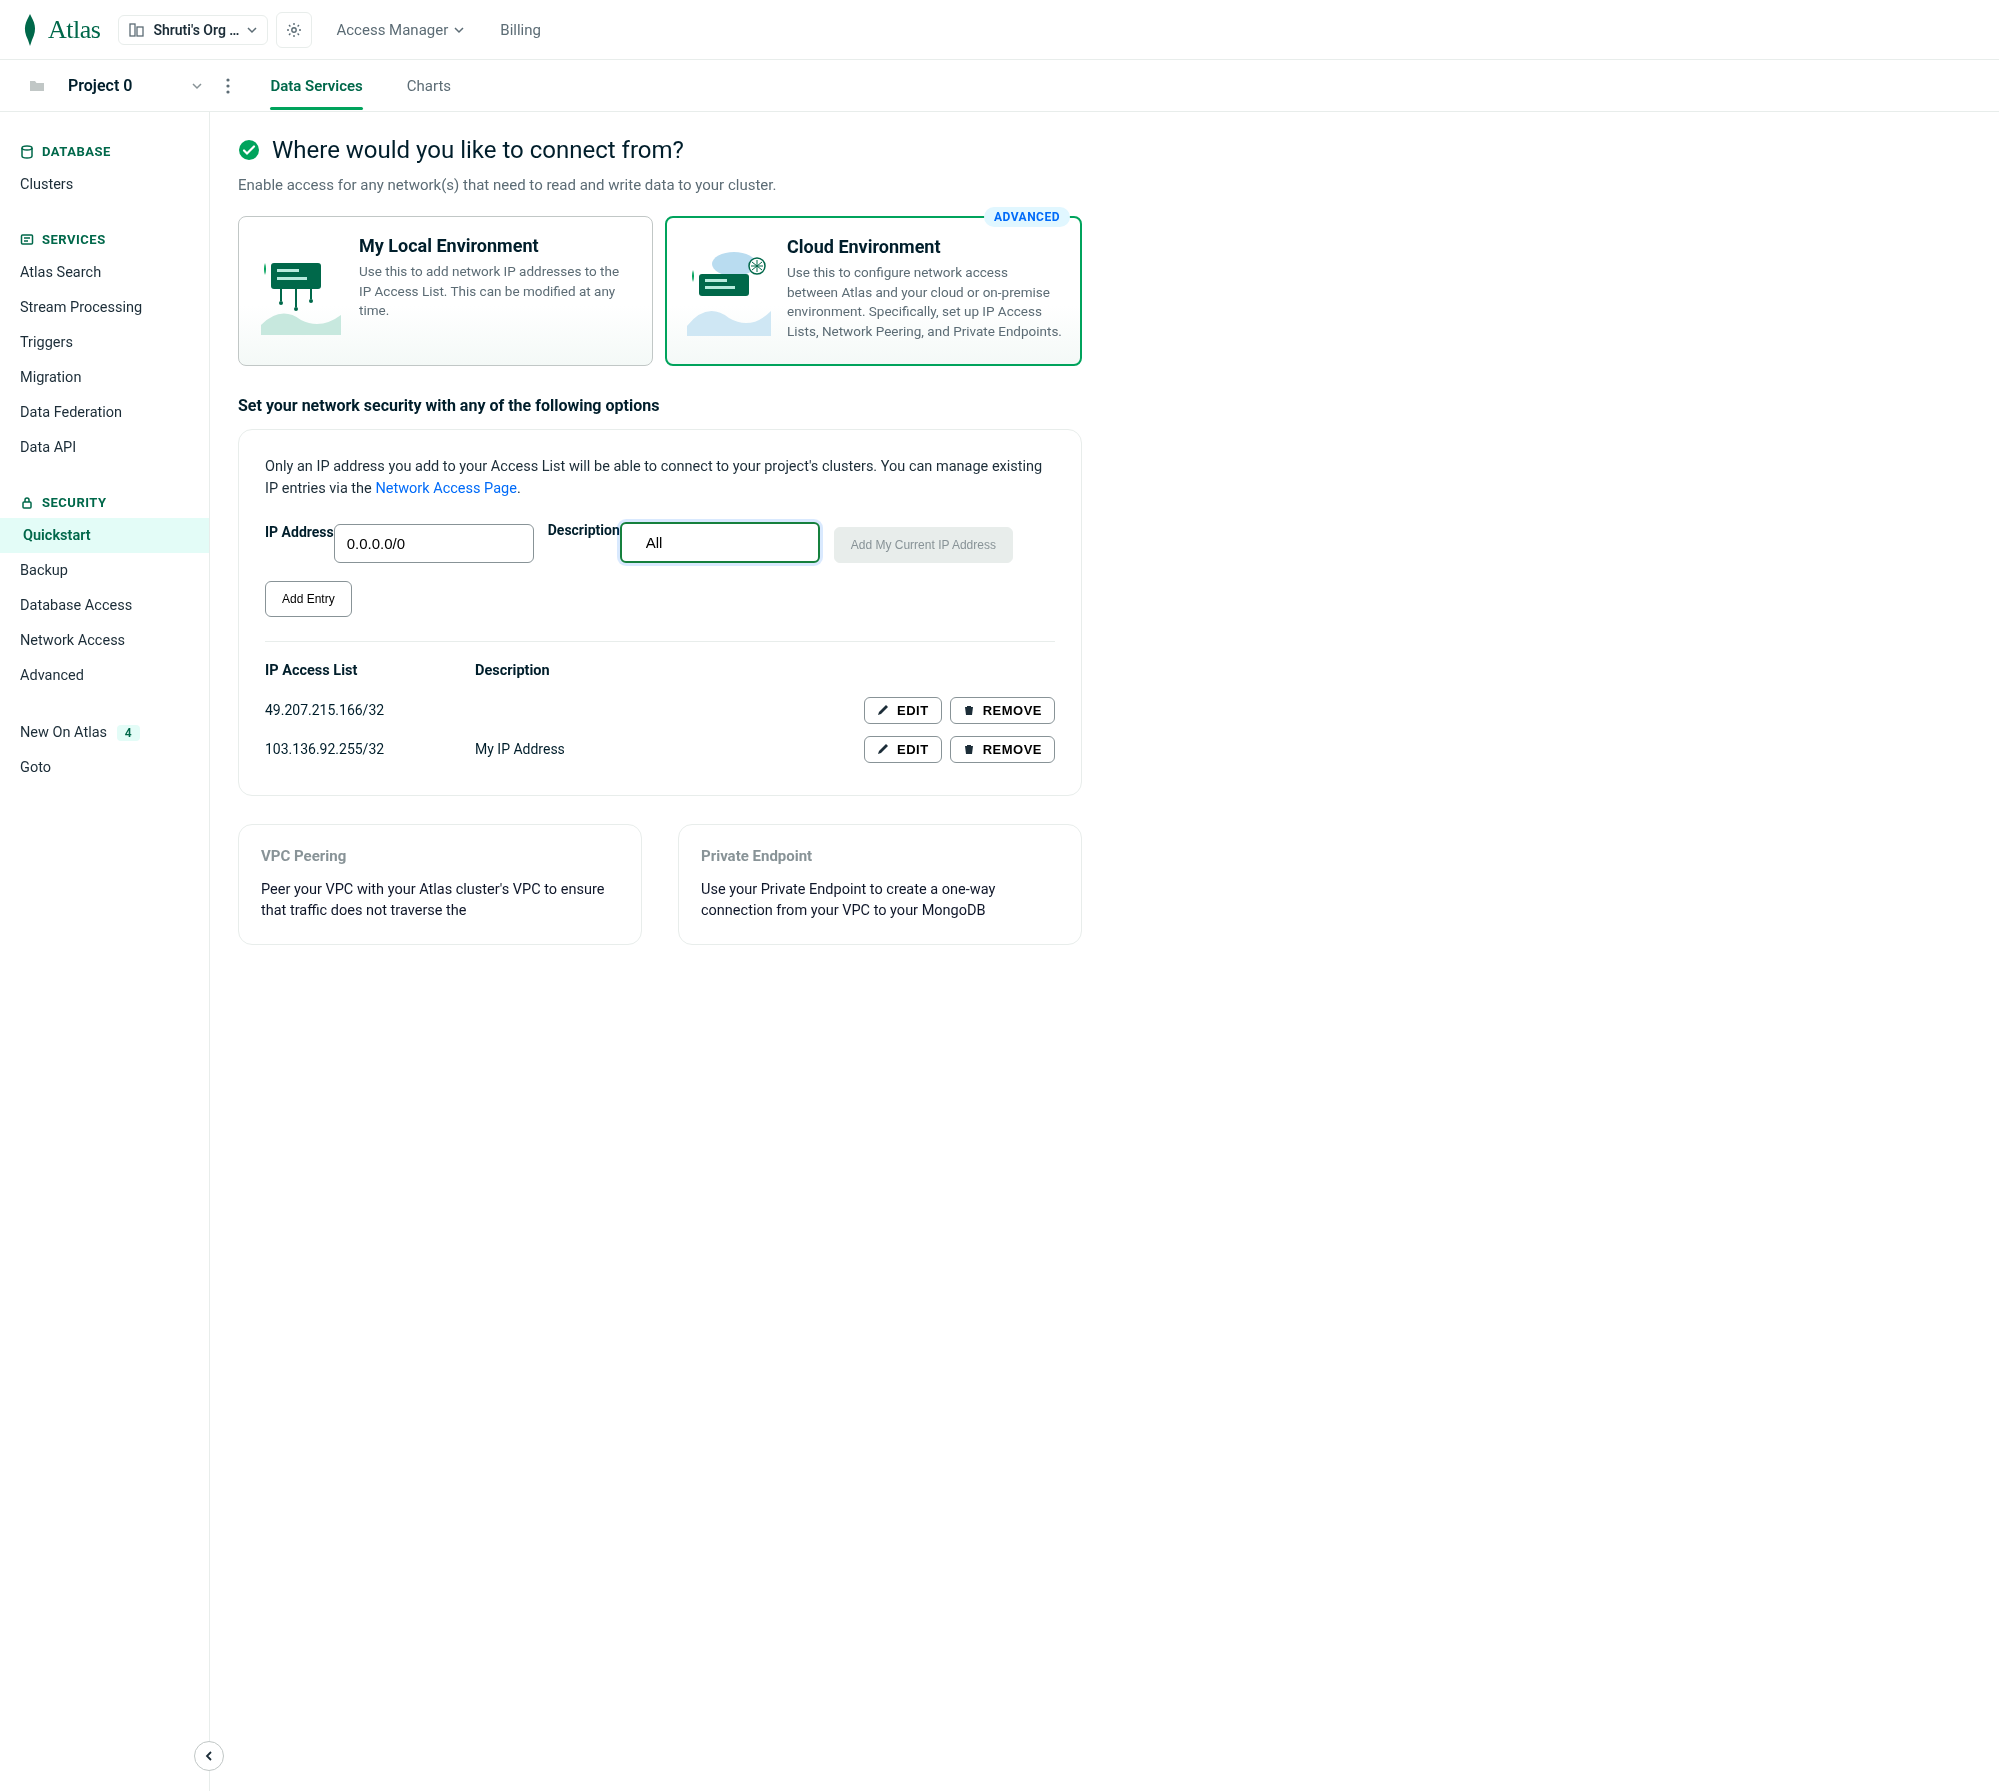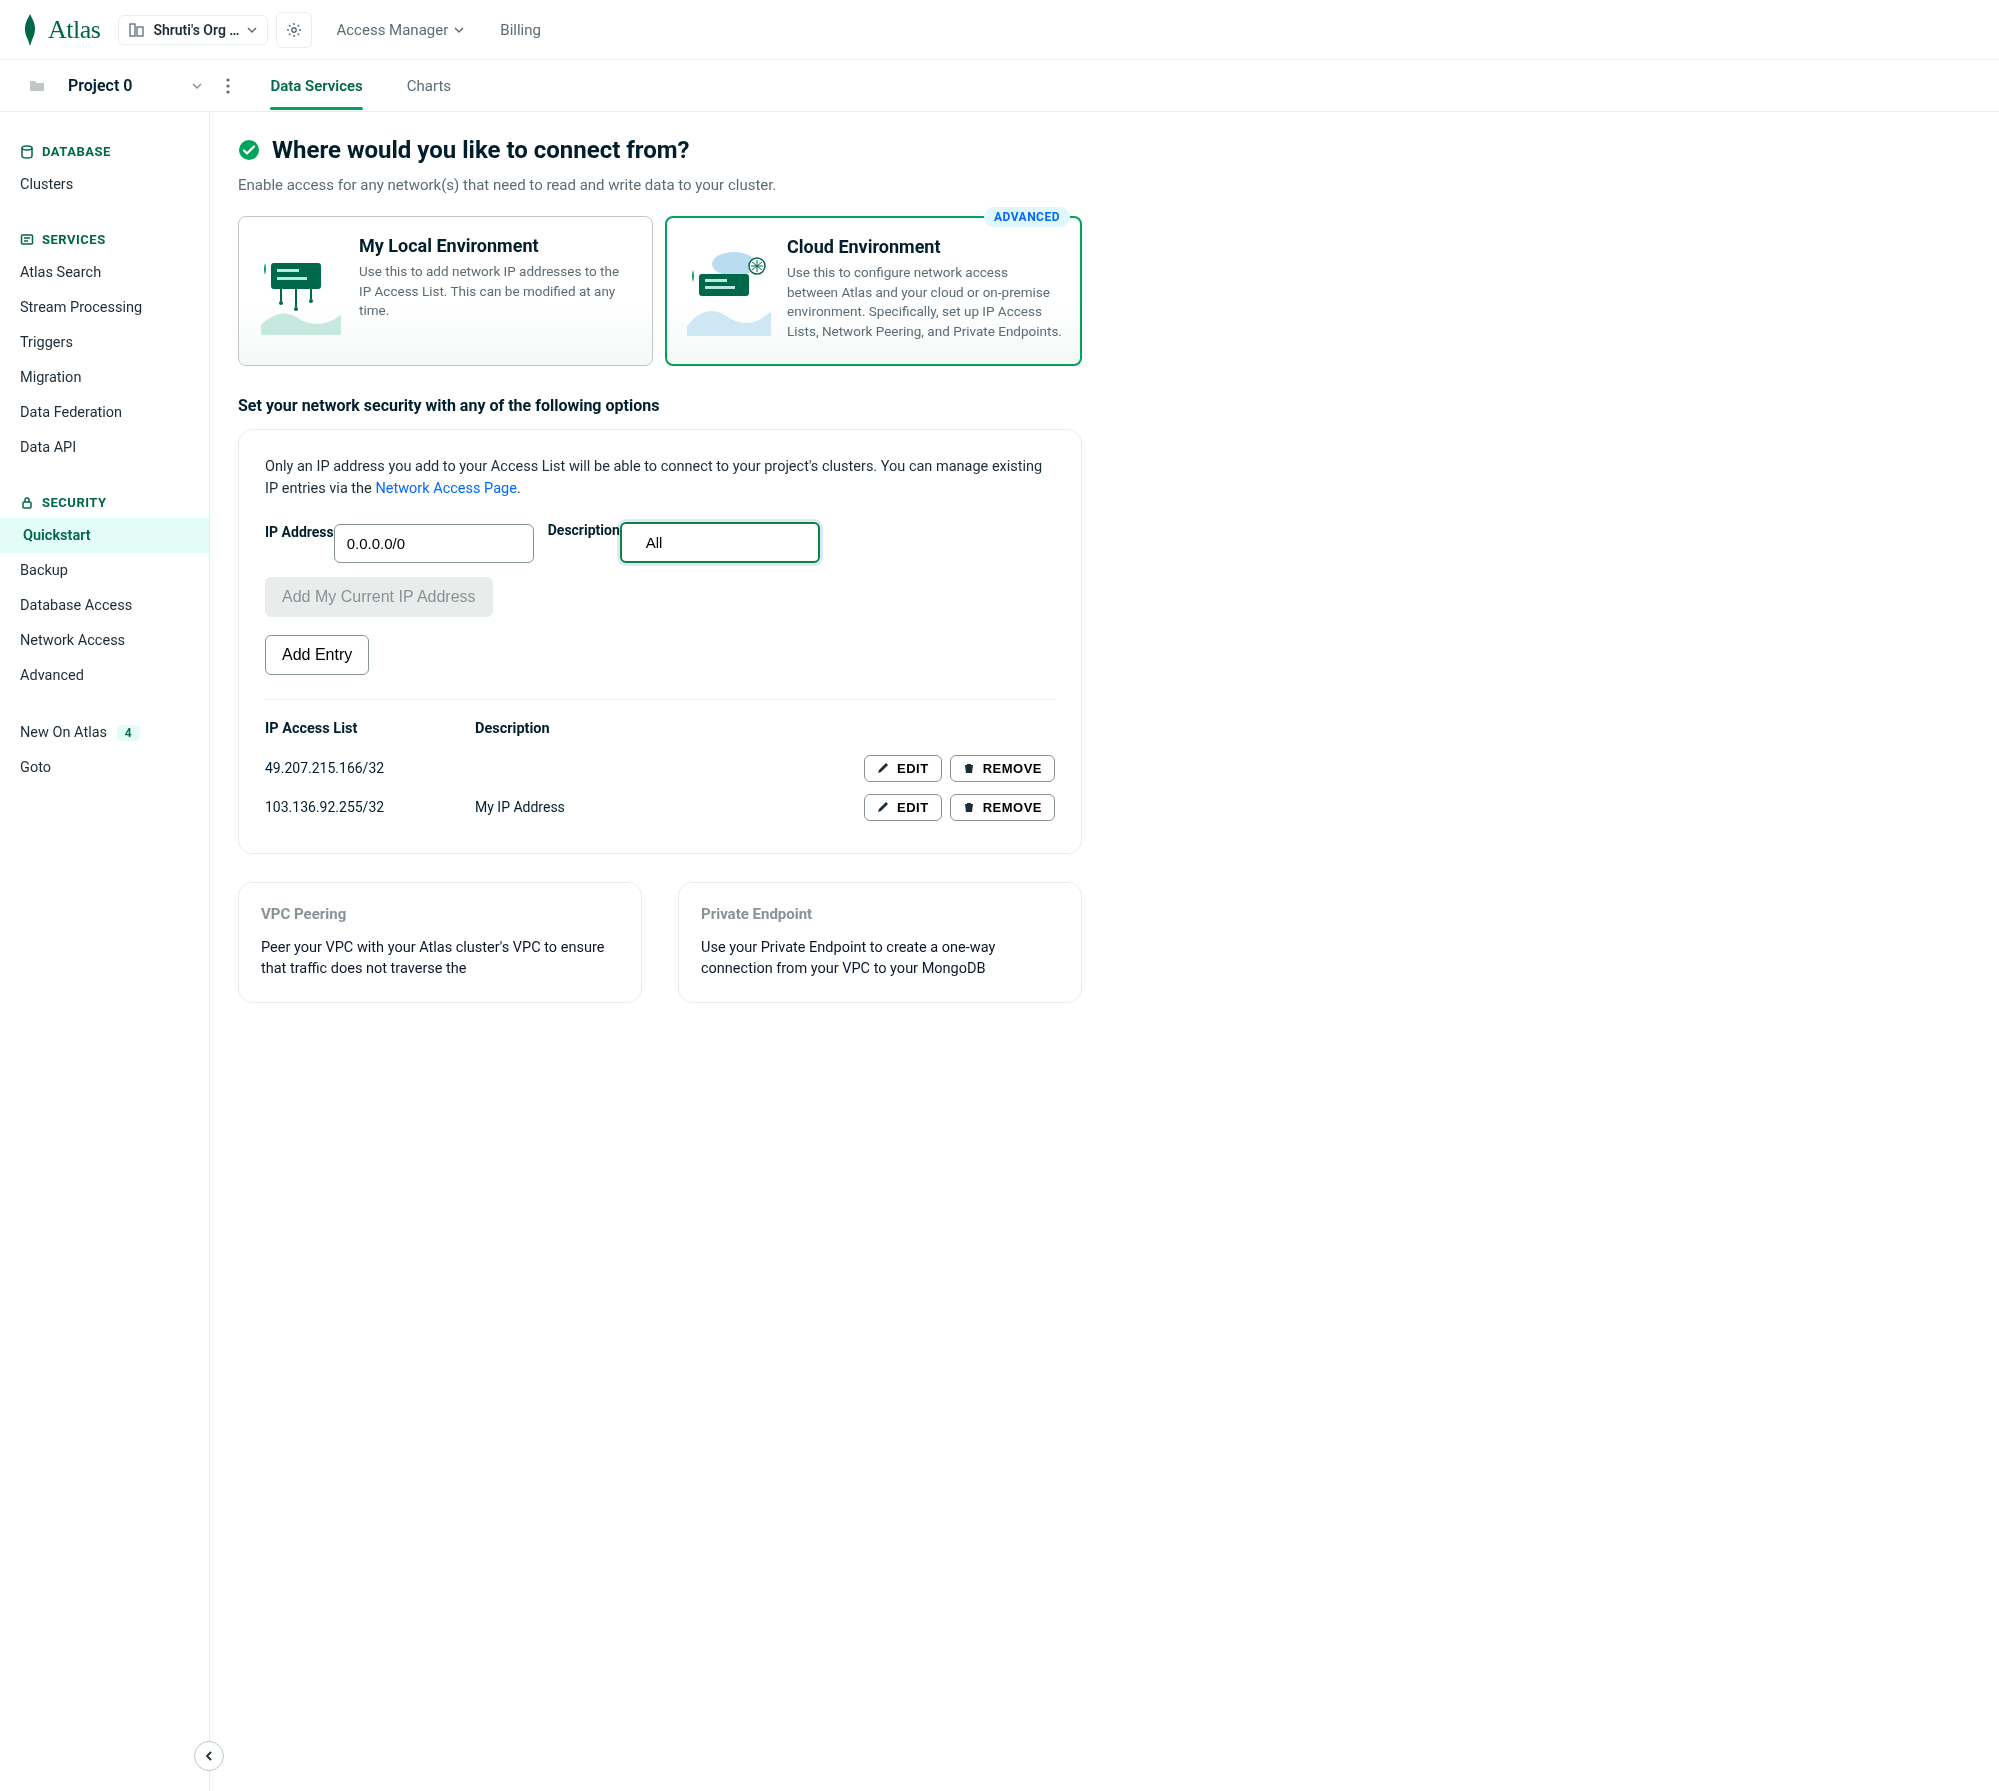--- a/index.html
+++ b/index.html
@@ -29,42 +29,42 @@
   .sidebar-section-header { display: flex; align-items: center; gap: 8px; padding: 8px 20px; color: #00684A; font-weight: 700; font-size: 13px; letter-spacing: 0.5px; }
   .sidebar-item { padding: 9px 20px; color: #1C2D38; cursor: pointer; font-size: 14.5px; }
   .sidebar-item.active { background: #E3FCF7; color: #00684A; font-weight: 600; border-left: 3px solid transparent; }
   .sidebar-spacer { height: 22px; }
   .badge-count { display: inline-block; background: #E3FCF7; color: #00684A; border-radius: 4px; padding: 1px 8px; font-size: 12px; font-weight: 600; margin-left: 6px; }
   .collapse-btn { position: absolute; right: -15px; bottom: 20px; width: 30px; height: 30px; border-radius: 50%; background: #fff; border: 1px solid #C1C7C6; display: flex; align-items: center; justify-content: center; cursor: pointer; }
   
   .main { flex: 1; padding: 24px 28px 40px 28px; max-width: 900px; }
   .section-title-row { display: flex; align-items: center; gap: 12px; margin-bottom: 12px; }
   .check-icon { width: 22px; height: 22px; }
-  .section-title { font-size: 24px; font-weight: 700; }
+  .section-title { font-size: 24px; font-weight: 400; }
   .section-subtitle { color: #5C6C75; font-size: 15px; margin-bottom: 22px; }
   
   .env-cards { display: flex; gap: 12px; margin-bottom: 30px; }
   .env-card { flex: 1; border: 1px solid #C1C7C6; border-radius: 8px; padding: 18px 18px 18px 120px; position: relative; min-height: 150px; background: linear-gradient(to bottom, #fff 60%, #f4f9f7); }
   .env-card.selected { border: 2px solid #00A35C; }
   .env-card .illus { position: absolute; left: 12px; top: 28px; width: 96px; height: 90px; }
   .env-card-title { font-size: 18px; font-weight: 700; margin-bottom: 6px; }
   .env-card-desc { font-size: 13.5px; color: #5C6C75; line-height: 1.45; }
   .adv-badge { position: absolute; top: -11px; right: 10px; background: #E1F7FF; color: #016BF8; font-weight: 700; font-size: 12px; padding: 3px 10px; border-radius: 12px; letter-spacing: 0.5px; }
   
   .subheading { font-size: 16px; font-weight: 700; margin-bottom: 14px; }
   .panel { border: 1px solid #E8EDEB; border-radius: 14px; padding: 26px; margin-bottom: 28px; }
   .panel-intro { color: #1C2D38; font-size: 14.5px; margin-bottom: 22px; line-height: 1.5; }
   .panel-intro a { color: #016BF8; text-decoration: none; }
   
   .form-row { display: flex; gap: 14px; align-items: flex-end; margin-bottom: 18px; flex-wrap: wrap; }
   .field { display: flex; flex-direction: row; }
   .field label { font-weight: 700; font-size: 14px; margin-bottom: 8px; }
   .text-input { border: 1px solid #889397; border-radius: 6px; padding: 10px 12px; font-size: 15px; width: 200px; outline: none; }
   .text-input.focused { border: 2px solid #15803d; box-shadow: 0 0 0 3px rgba(1,107,248,0.15); padding-left: 24px; }
-  .btn { border: 1px solid #889397; background: #fff; border-radius: 6px; padding: 10px 16px; font-size: 16px; cursor: pointer; font-weight: 500; }
+  .btn { border: 1px solid #889397; background: #fff; border-radius: 6px; padding: 10px 16px; font-size: 12px; cursor: pointer; font-weight: 500; }
   .btn.disabled { background: #E8EDEB; color: #889397; border-color: #E8EDEB; cursor: default; }
   
   .divider { height: 1px; background: #E8EDEB; margin: 24px 0 20px 0; }
   
   .list-headers { display: flex; margin-bottom: 12px; }
   .list-headers .col { font-weight: 700; font-size: 14.5px; }
   .list-row { display: flex; align-items: center; padding: 6px 0; }
   .col-ip { width: 210px; }
   .col-desc { flex: 1; }
   .col-actions { display: flex; gap: 8px; }

